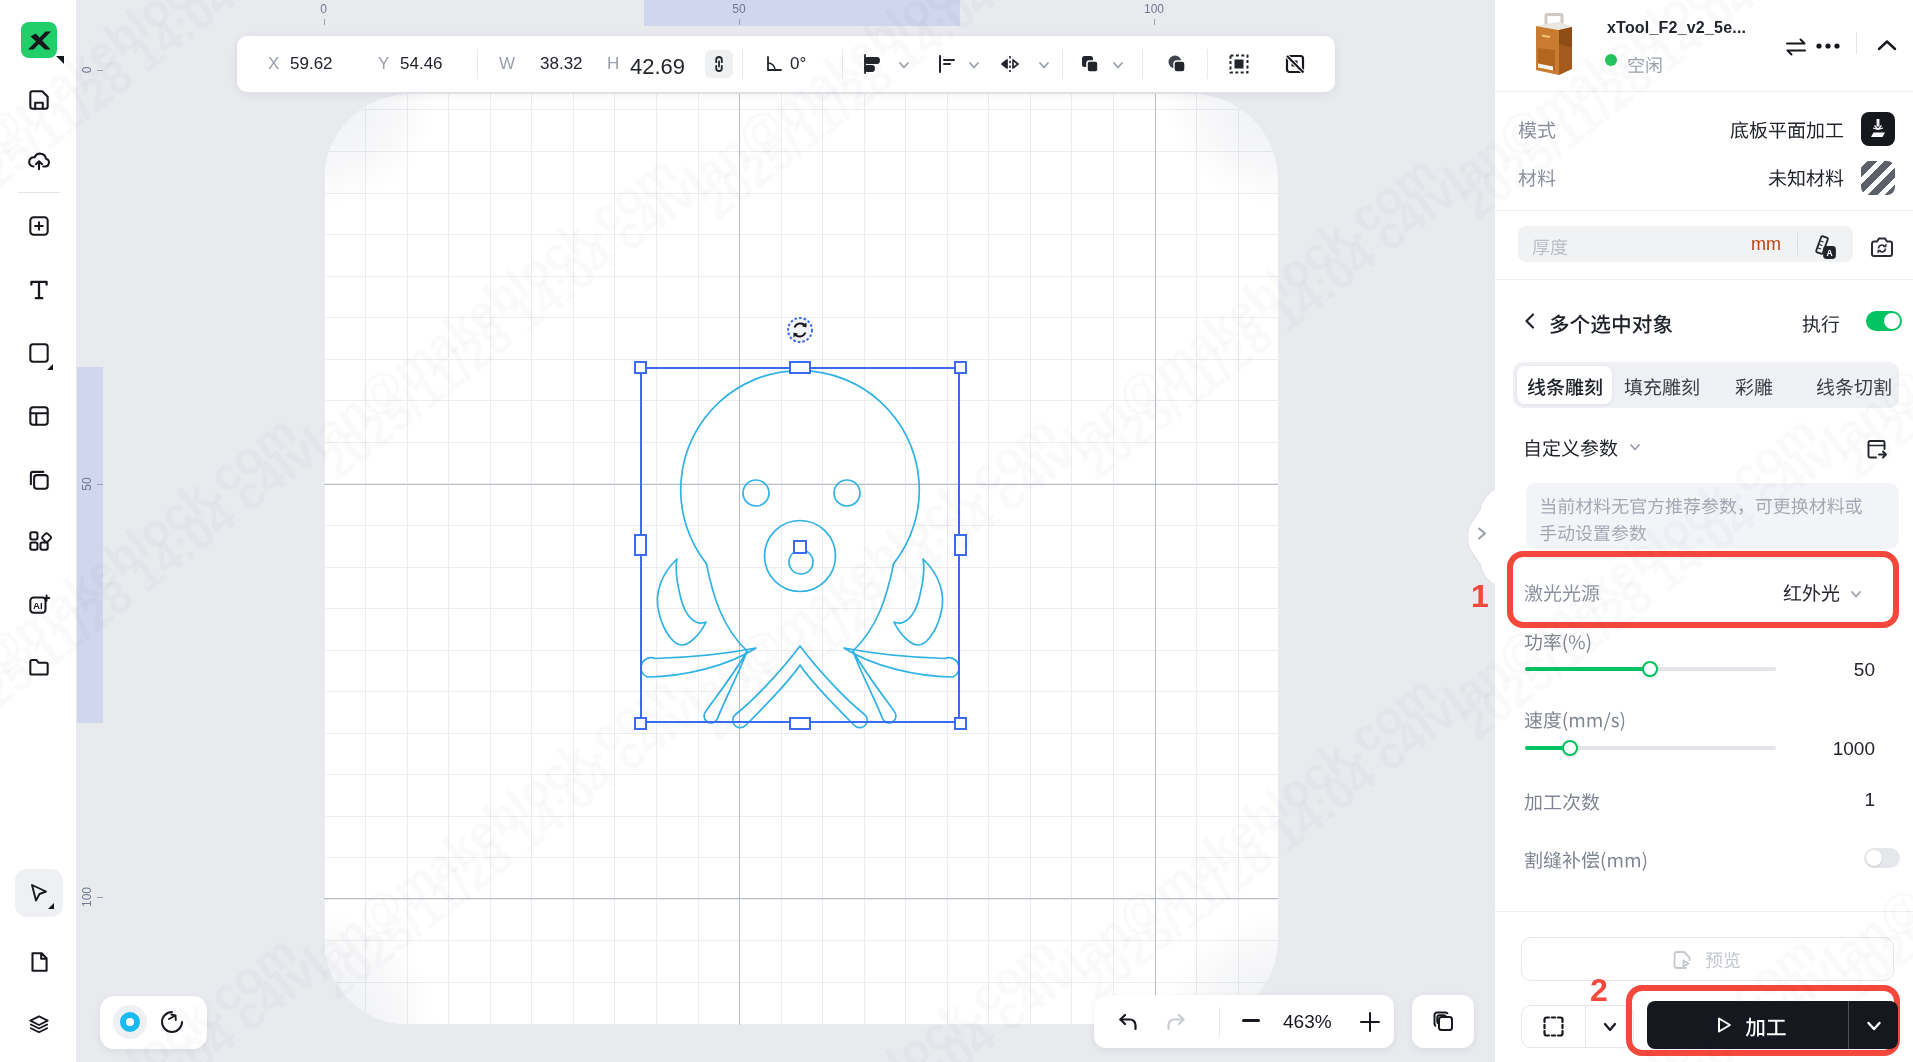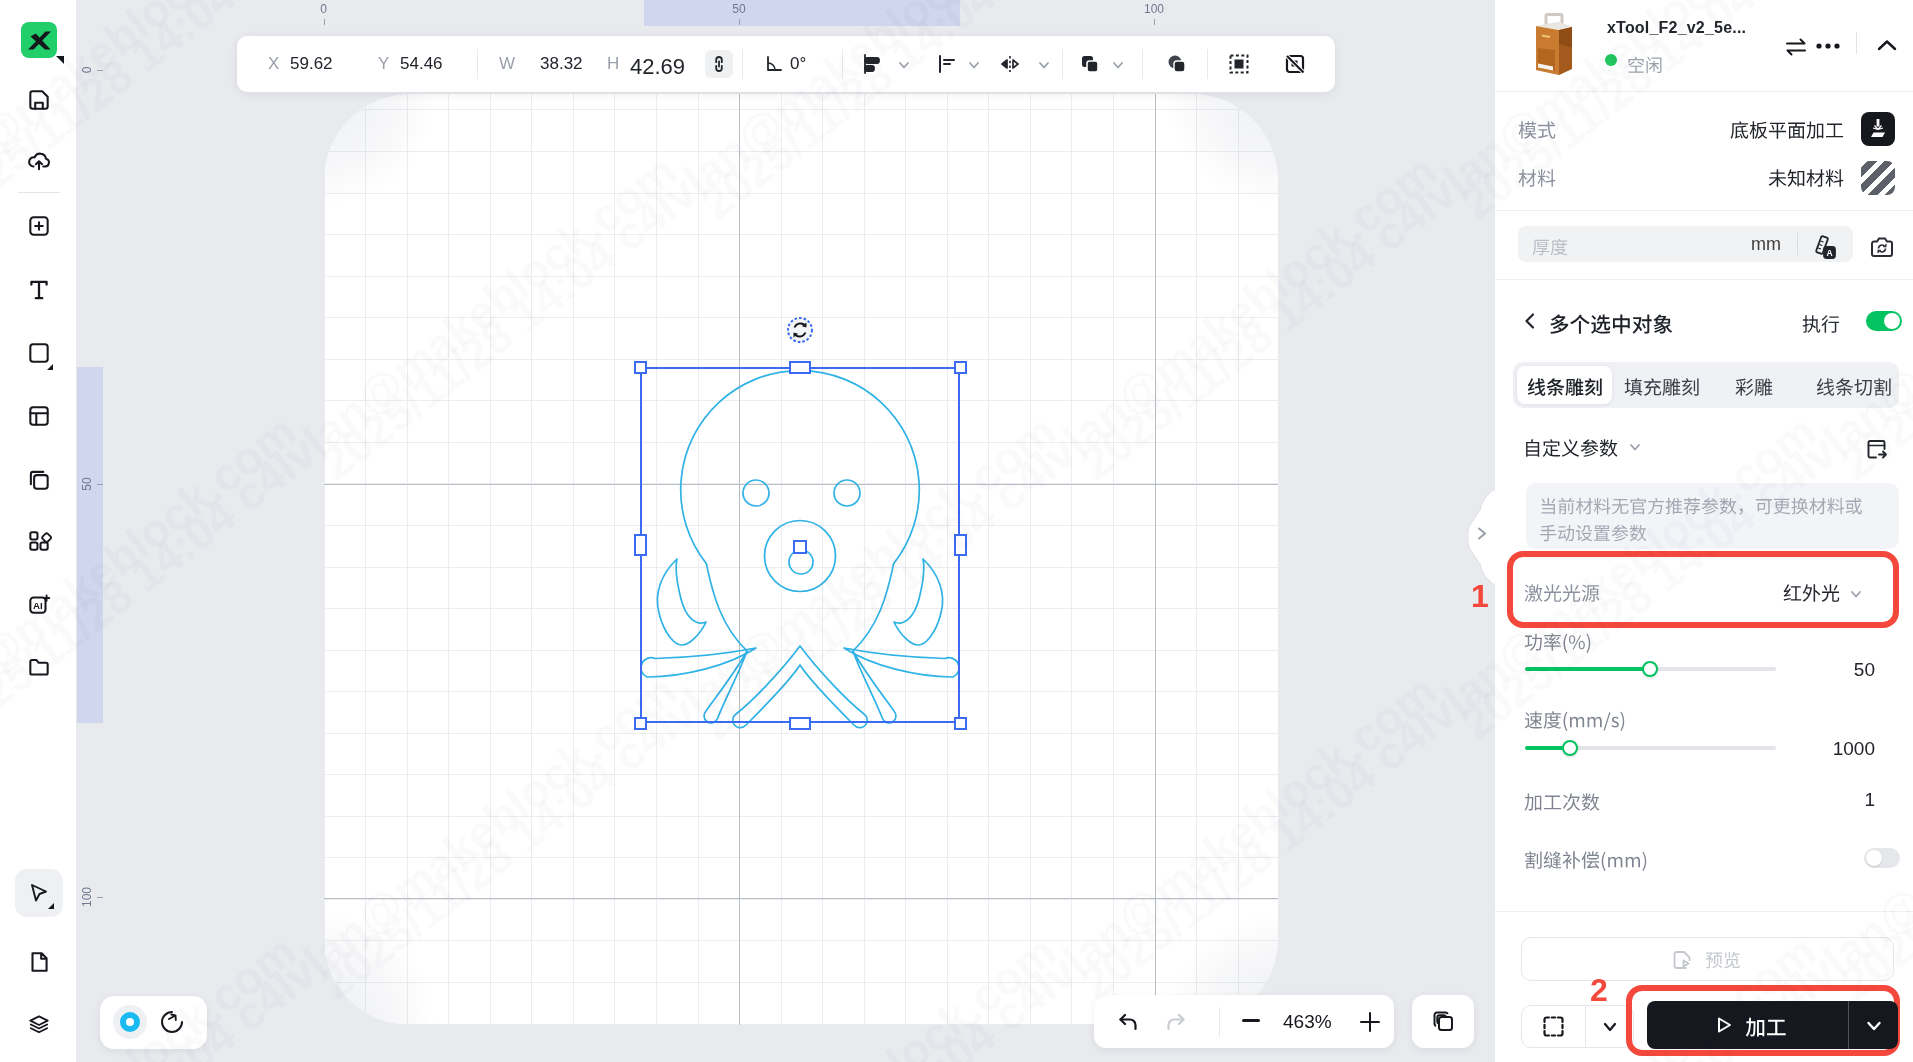--- a/index.html
+++ b/index.html
@@ -321,21 +321,21 @@
   </svg>
 <svg style="position:absolute;left:1768.0px;top:163px;" width="76" height="28" viewBox="0 0 76.00 27.51">
     <path fill="#22252b" d="M8.7 6.1V9.2H2.5V10.6H8.7V13.9H1.2V15.3H7.9C6.2 17.7 3.3 20.1 0.6 21.3C1.0 21.6 1.4 22.1 1.7 22.5C4.2 21.2 6.9 18.9 8.7 16.4V23.6H10.2V16.3C12.1 18.9 14.8 21.2 17.3 22.5C17.6 22.1 18.0 21.6 18.4 21.3C15.7 20.1 12.8 17.7 11.0 15.3H17.9V13.9H10.2V10.6H16.6V9.2H10.2V6.1Z M29.4 7.7V23.0H30.8V21.5H34.8V22.8H36.3V7.7ZM30.8 20.2V9.1H34.8V20.2ZM22.0 6.1C21.5 8.4 20.7 10.7 19.6 12.1C19.9 12.3 20.5 12.7 20.8 13.0C21.4 12.1 21.9 11.1 22.3 10.0H23.8V13.1V13.8H19.9V15.1H23.7C23.4 17.7 22.5 20.4 19.6 22.4C19.9 22.6 20.5 23.2 20.6 23.5C22.8 21.9 24.0 19.9 24.6 17.9C25.6 19.0 27.1 20.8 27.8 21.8L28.7 20.6C28.2 19.9 25.8 17.3 24.9 16.4C25.0 16.0 25.1 15.5 25.1 15.1H28.8V13.8H25.2L25.2 13.1V10.0H28.2V8.6H22.8C23.0 7.9 23.2 7.1 23.4 6.3Z M52.8 6.1V10.2H47.1V11.5H52.3C50.8 14.5 48.4 17.7 46.0 19.4C46.3 19.6 46.7 20.2 47.0 20.5C49.1 18.9 51.2 16.2 52.8 13.5V21.6C52.8 22.0 52.6 22.1 52.3 22.1C51.9 22.1 50.7 22.1 49.5 22.1C49.7 22.5 49.9 23.1 50.0 23.5C51.6 23.5 52.7 23.5 53.4 23.3C54.0 23.0 54.2 22.6 54.2 21.6V11.5H56.2V10.2H54.2V6.1ZM42.3 6.1V10.1H39.1V11.5H42.1C41.4 14.2 39.9 17.1 38.5 18.7C38.7 19.1 39.1 19.7 39.3 20.1C40.4 18.8 41.5 16.6 42.3 14.3V23.5H43.7V13.7C44.5 14.8 45.5 16.1 45.9 16.8L46.9 15.6C46.4 15.0 44.4 12.7 43.7 12.0V11.5H46.4V10.1H43.7V6.1Z M58.0 7.6C58.5 8.9 59.0 10.6 59.1 11.8L60.2 11.5C60.1 10.4 59.6 8.6 59.1 7.3ZM64.2 7.2C63.9 8.5 63.3 10.4 62.9 11.5L63.8 11.8C64.3 10.8 64.9 9.0 65.4 7.5ZM66.8 8.4C67.9 9.1 69.2 10.1 69.8 10.8L70.6 9.8C69.9 9.0 68.6 8.1 67.5 7.4ZM65.8 13.2C67.0 13.8 68.3 14.8 69.0 15.5L69.7 14.3C69.0 13.7 67.6 12.8 66.5 12.2ZM57.9 12.5V13.8H60.6C59.9 15.9 58.7 18.4 57.6 19.7C57.8 20.1 58.2 20.7 58.3 21.1C59.3 19.9 60.2 17.8 61.0 15.7V23.5H62.3V15.7C63.0 16.8 63.9 18.2 64.2 19.0L65.2 17.8C64.7 17.2 62.8 14.7 62.3 14.1V13.8H65.4V12.5H62.3V6.1H61.0V12.5ZM65.4 18.2 65.6 19.5 71.5 18.4V23.5H72.9V18.2L75.4 17.7L75.1 16.4L72.9 16.8V6.1H71.5V17.1Z"></path>
   </svg>
 <div class="abs" style="left:1861px;top:161px;width:34px;height:34px;border-radius:8px;background:repeating-linear-gradient(135deg,#fff 0 4.5px,#5c6069 4.5px 12px)"></div>
 <div class="abs" style="left:1494px;top:210px;width:419px;height:1px;background:#eef0f2"></div>
 <div class="abs" style="left:1518px;top:226px;width:335px;height:36px;background:#f1f2f4;border-radius:8px"></div>
 <svg style="position:absolute;left:1532px;top:233px;" width="36" height="26" viewBox="0 0 36.00 26.06">
     <path fill="#b9bfc8" d="M6.6 11.9H13.9V13.1H6.6ZM6.6 9.8H13.9V11.0H6.6ZM5.3 8.9V14.0H15.2V8.9ZM9.8 17.1V18.0H3.8V19.1H9.8V20.8C9.8 21.0 9.7 21.1 9.4 21.1C9.1 21.1 8.0 21.1 6.9 21.1C7.0 21.4 7.2 21.9 7.3 22.2C8.8 22.2 9.7 22.2 10.3 22.0C10.9 21.9 11.1 21.5 11.1 20.8V19.1H17.2V18.0H11.1V17.6C12.6 17.2 14.3 16.5 15.4 15.7L14.6 15.0L14.3 15.0H5.3V16.0H12.7C11.8 16.4 10.7 16.8 9.8 17.1ZM2.4 6.7V12.0C2.4 14.8 2.2 18.8 0.6 21.6C1.0 21.7 1.5 22.1 1.8 22.3C3.5 19.3 3.7 15.0 3.7 12.0V8.0H17.0V6.7Z M24.9 9.3V10.9H22.1V12.0H24.9V15.0H31.9V12.0H34.9V10.9H31.9V9.3H30.6V10.9H26.2V9.3ZM30.6 12.0V13.9H26.2V12.0ZM31.6 17.2C30.8 18.2 29.7 18.9 28.4 19.5C27.1 18.9 26.1 18.1 25.3 17.2ZM22.3 16.1V17.2H24.6L24.0 17.5C24.8 18.5 25.8 19.3 26.9 20.0C25.3 20.6 23.4 20.9 21.5 21.1C21.7 21.4 21.9 21.9 22.0 22.2C24.2 22.0 26.4 21.5 28.4 20.8C30.1 21.5 32.3 22.0 34.5 22.3C34.7 22.0 35.0 21.4 35.3 21.1C33.3 21.0 31.5 20.6 29.9 20.1C31.5 19.2 32.8 18.1 33.6 16.5L32.8 16.1L32.5 16.1ZM26.5 6.0C26.8 6.5 27.0 7.0 27.2 7.5H20.3V12.5C20.3 15.1 20.1 19.0 18.7 21.7C19.0 21.8 19.6 22.1 19.9 22.3C21.4 19.5 21.6 15.3 21.6 12.4V8.8H35.1V7.5H28.8C28.5 7.0 28.2 6.2 27.9 5.7Z"></path>
   </svg>
-<div class="abs" style="left:1751px;top:234px;font-size:18px;color:#404040">mm</div>
+<div class="abs" style="left:1751px;top:234px;font-size:18px;color:#c2410c">mm</div>
 <div class="abs" style="left:1797px;top:233px;width:1px;height:22px;background:#d8dadd"></div>
 <svg class="abs" style="left:1811px;top:234px" width="27" height="27" viewBox="0 0 27 27" fill="none" stroke="#22252b" stroke-width="1.8">
 <rect x="7.5" y="2.5" width="7" height="17" rx="1.5" transform="rotate(20 11 11)"></rect>
 <path d="M9.5 7 l3 1 M8.3 10.5 l3 1 M7 14 l3 1" stroke-width="1.3"></path>
 <rect x="13" y="13" width="11" height="11" rx="2.5" fill="#22252b"></rect>
 <text x="18.5" y="22" font-size="8.5" font-weight="bold" text-anchor="middle" fill="#fff" stroke="none" font-family="Liberation Sans">A</text>
 </svg>
 <svg class="abs" style="left:1868px;top:234px" width="28" height="28" viewBox="0 0 28 28" fill="none" stroke="#2a2d33" stroke-width="2">
 <path d="M4 9.5 a2 2 0 0 1 2 -2 H9 L11 4.5 H17 L19 7.5 H22 a2 2 0 0 1 2 2 V20 a2 2 0 0 1 -2 2 H6 a2 2 0 0 1 -2 -2 Z"></path>
 <path d="M10.5 14.5 a3.5 3.5 0 0 1 6.3 -2 M17.5 14.5 a3.5 3.5 0 0 1 -6.3 2" stroke-width="1.6"></path>

